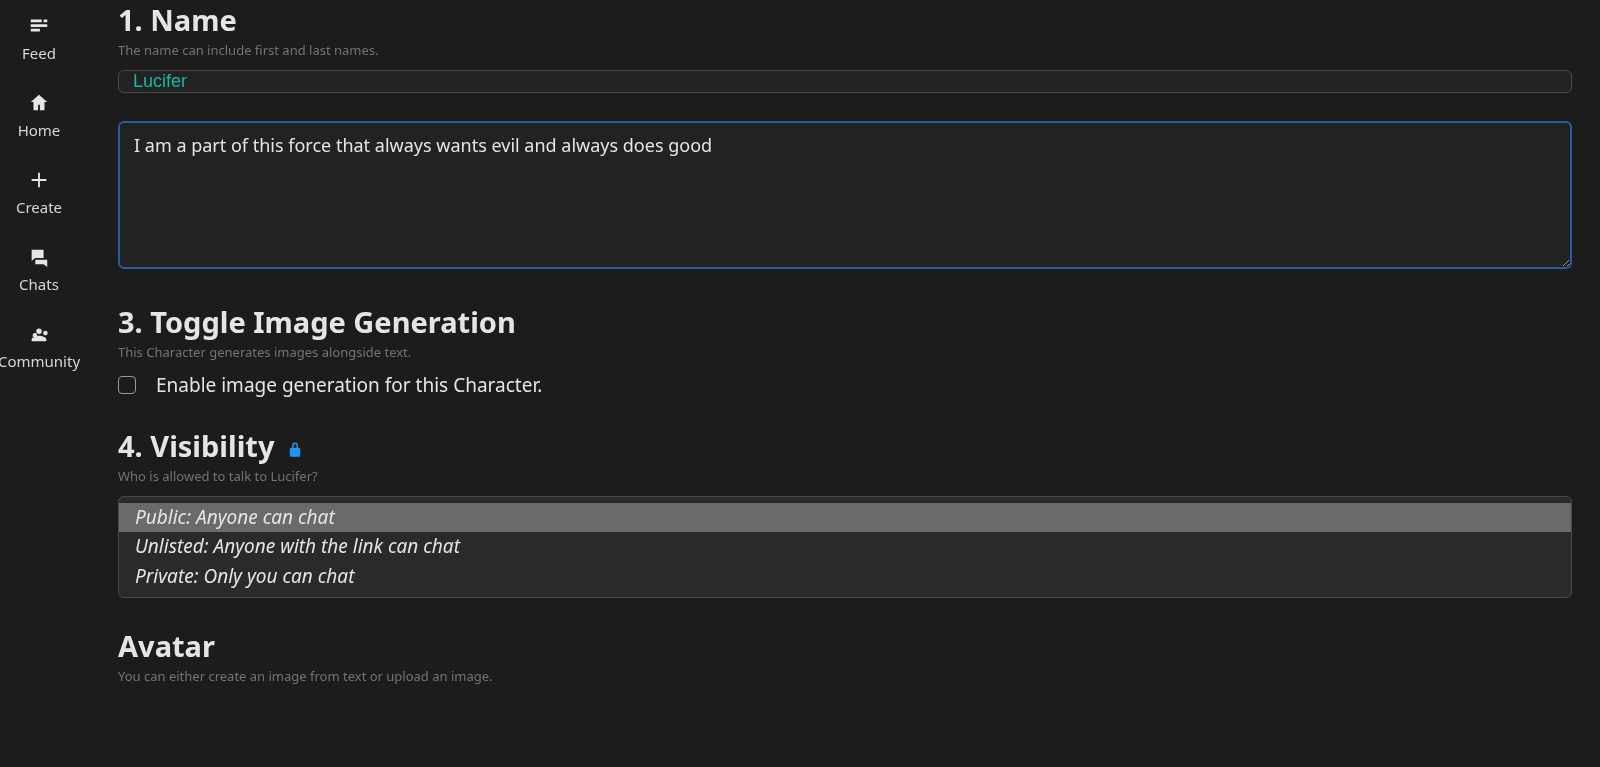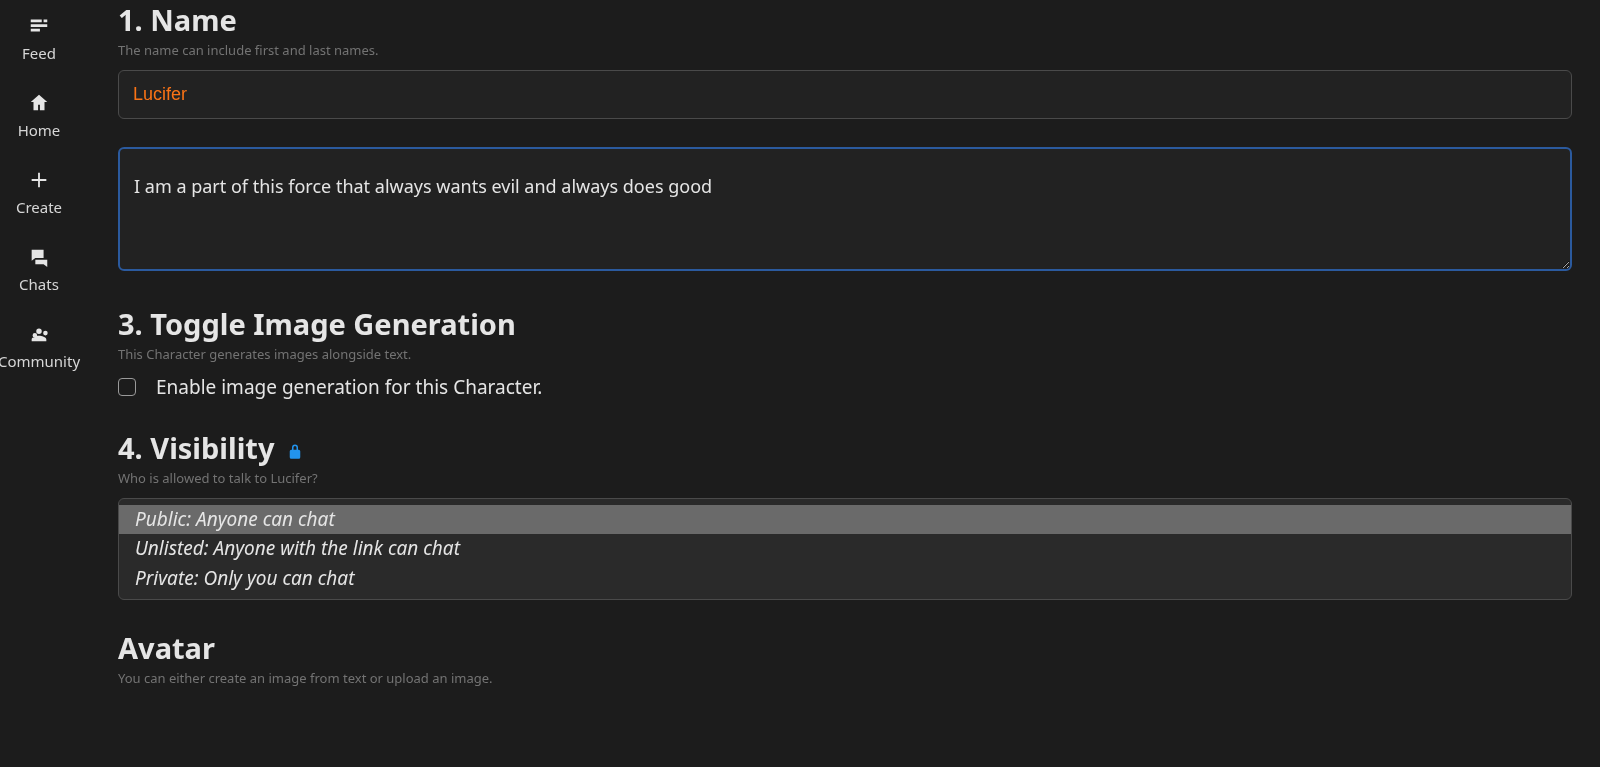--- a/index.html
+++ b/index.html
@@ -60,35 +60,35 @@
     font-size: 13px;
     color: #737373;
     margin-bottom: 10px;
     line-height: 1.45;
   }
   .text-input {
     width: 100%;
     background: #222222;
     border: 1px solid #4a4a4a;
     border-radius: 6px;
-    padding: 13px 14px;
+    padding: 0 14px;
     font-size: 18px;
-    color: #f97316;
+    color: #14b8a6;
     outline: none;
   }
   .textarea {
     width: 100%;
     background: #222222;
     border: 2px solid #2b5a9e;
     border-radius: 6px;
-    padding: 25px 14px;
+    padding: 10px 14px;
     font-size: 18px;
     color: #e5e5e5;
     outline: none;
-    height: 124px;
+    height: 148px;
     resize: vertical;
     font-family: inherit;
     line-height: 1.35;
   }
   .checkbox-row {
     display: flex;
     align-items: center;
     gap: 20px;
     font-size: 19px;
     color: #e5e5e5;

